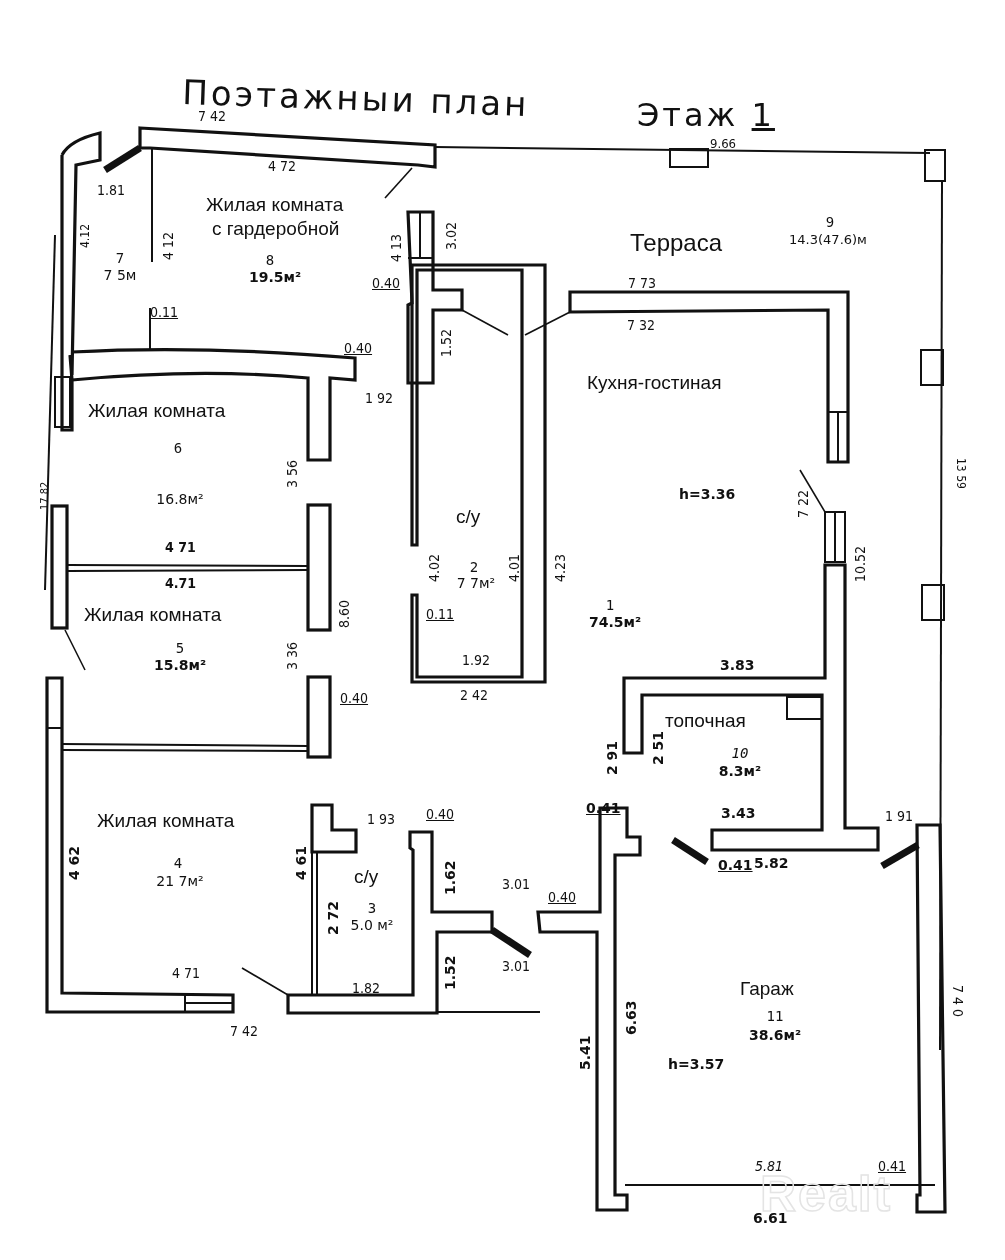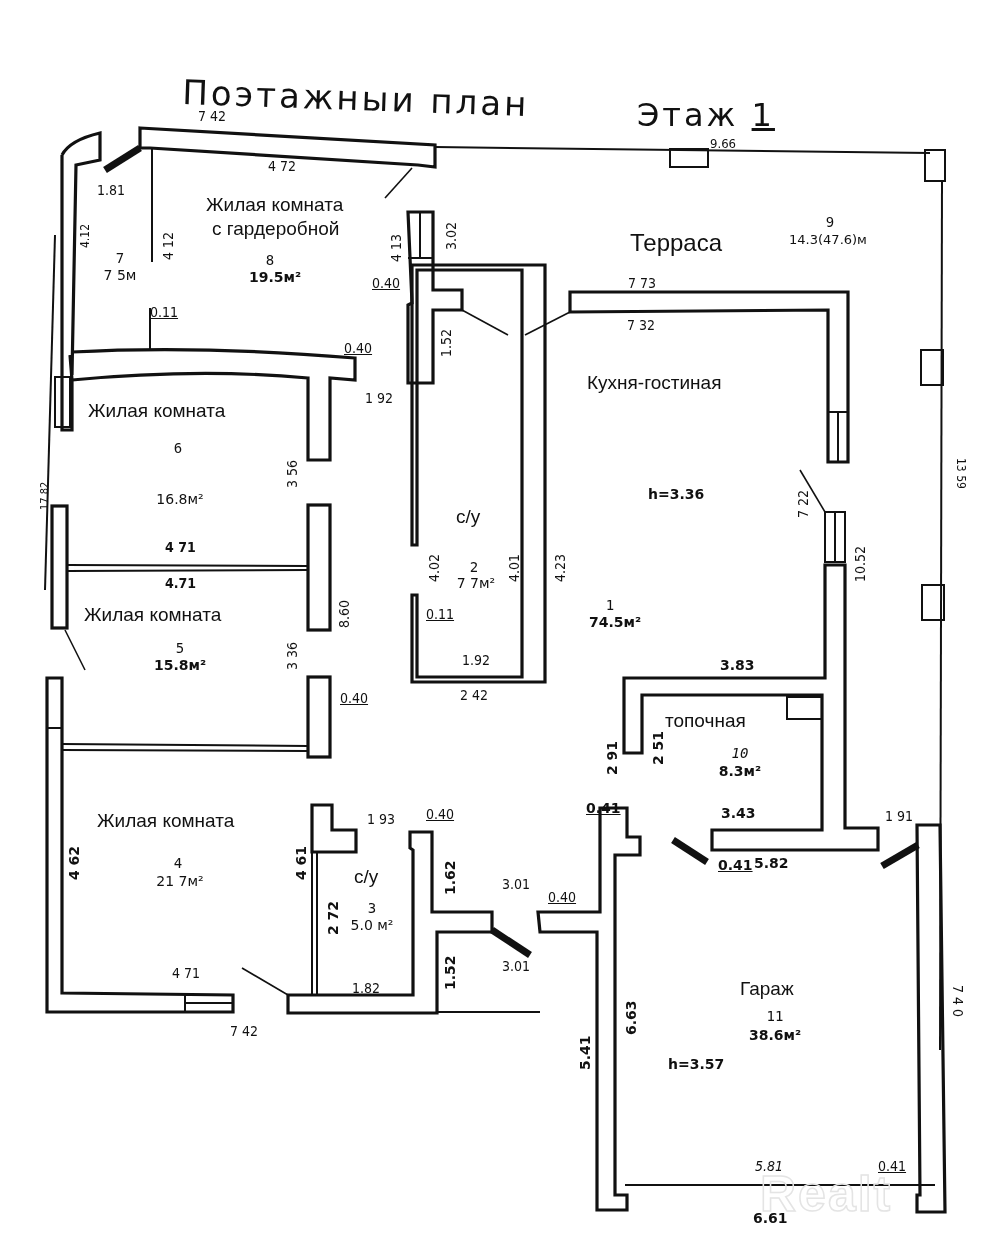--- a/index.html
+++ b/index.html
@@ -106,21 +106,21 @@
 <div class="lbl area" style="left:240px;top:269px;width:70px;font-weight:bold;">19.5м²</div>
 
 <div class="lbl num" style="left:100px;top:250px;width:40px;">7</div>
 <div class="lbl area" style="left:95px;top:267px;width:50px;">7 5м</div>
 
 <div class="lbl room" style="left:630px;top:229px;font-size:24px;">Терраса</div>
 <div class="lbl num" style="left:810px;top:214px;width:40px;">9</div>
 <div class="lbl area" style="left:778px;top:232px;width:100px;font-size:13px;">14.3(47.6)м</div>
 
 <div class="lbl room-n" style="left:587px;top:372px;">Кухня-гостиная</div>
-<div class="lbl dimb" style="left:648px;top:486px;">h=3.36</div>
+<div class="lbl dimb" style="left:679px;top:486px;">h=3.36</div>
 <div class="lbl num" style="left:590px;top:597px;width:40px;">1</div>
 <div class="lbl area" style="left:575px;top:614px;width:80px;font-weight:bold;">74.5м²</div>
 
 <div class="lbl room" style="left:88px;top:400px;">Жилая комната</div>
 <div class="lbl num" style="left:158px;top:440px;width:40px;">6</div>
 <div class="lbl area" style="left:140px;top:458px;width:80px;margin-top:33px;">16.8м²</div>
 
 <div class="lbl room-n" style="left:456px;top:506px;">с/у</div>
 <div class="lbl num" style="left:454px;top:559px;width:40px;">2</div>
 <div class="lbl area" style="left:446px;top:575px;width:60px;">7 7м²</div>

